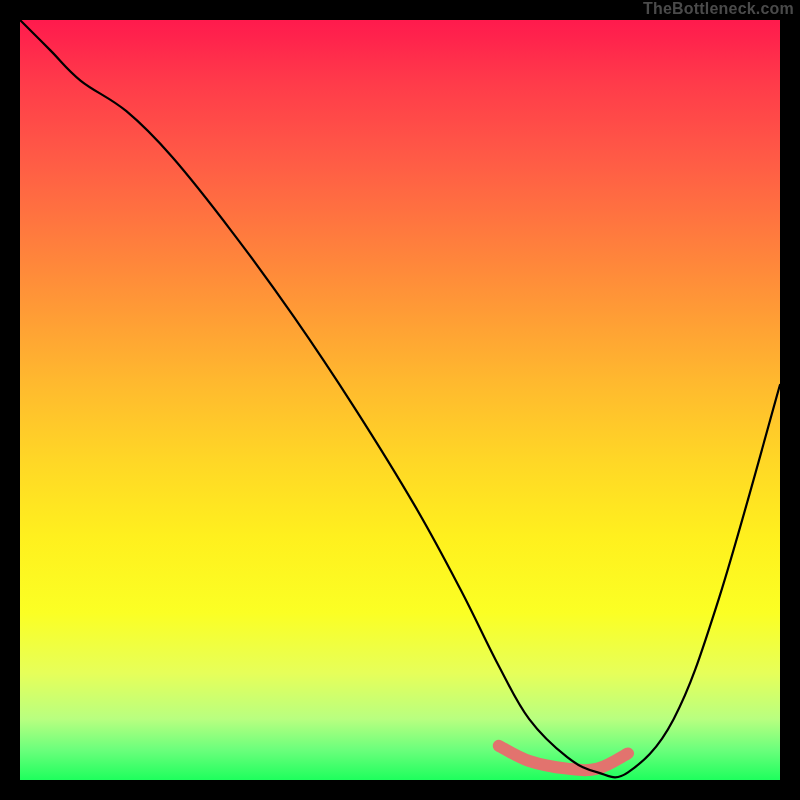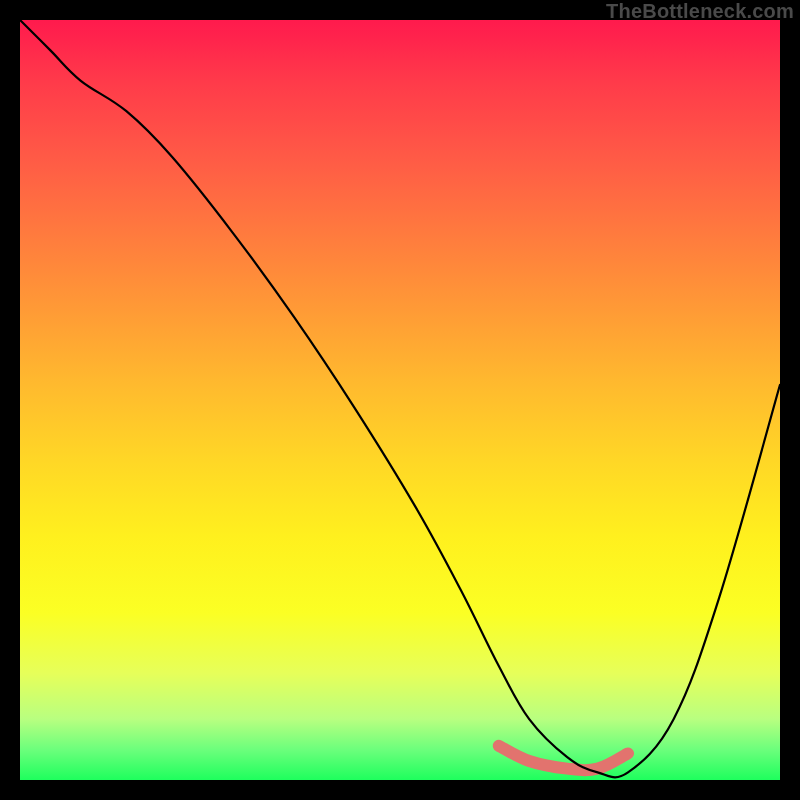--- a/index.html
+++ b/index.html
@@ -34,21 +34,21 @@
       #b8ff80 92%,
       #6cff7c 96%,
       #1eff5d 100%
     );
   }
   .watermark {
     position: absolute;
     top: 0px;
     right: 6px;
     font-family: Arial, Helvetica, sans-serif;
-    font-size: 20px;
+    font-size: 16px;
     font-weight: 600;
     color: #4a4a4a;
     letter-spacing: 0.2px;
     z-index: 5;
   }
   svg.curves {
     position: absolute;
     inset: 0;
     width: 100%;
     height: 100%;

